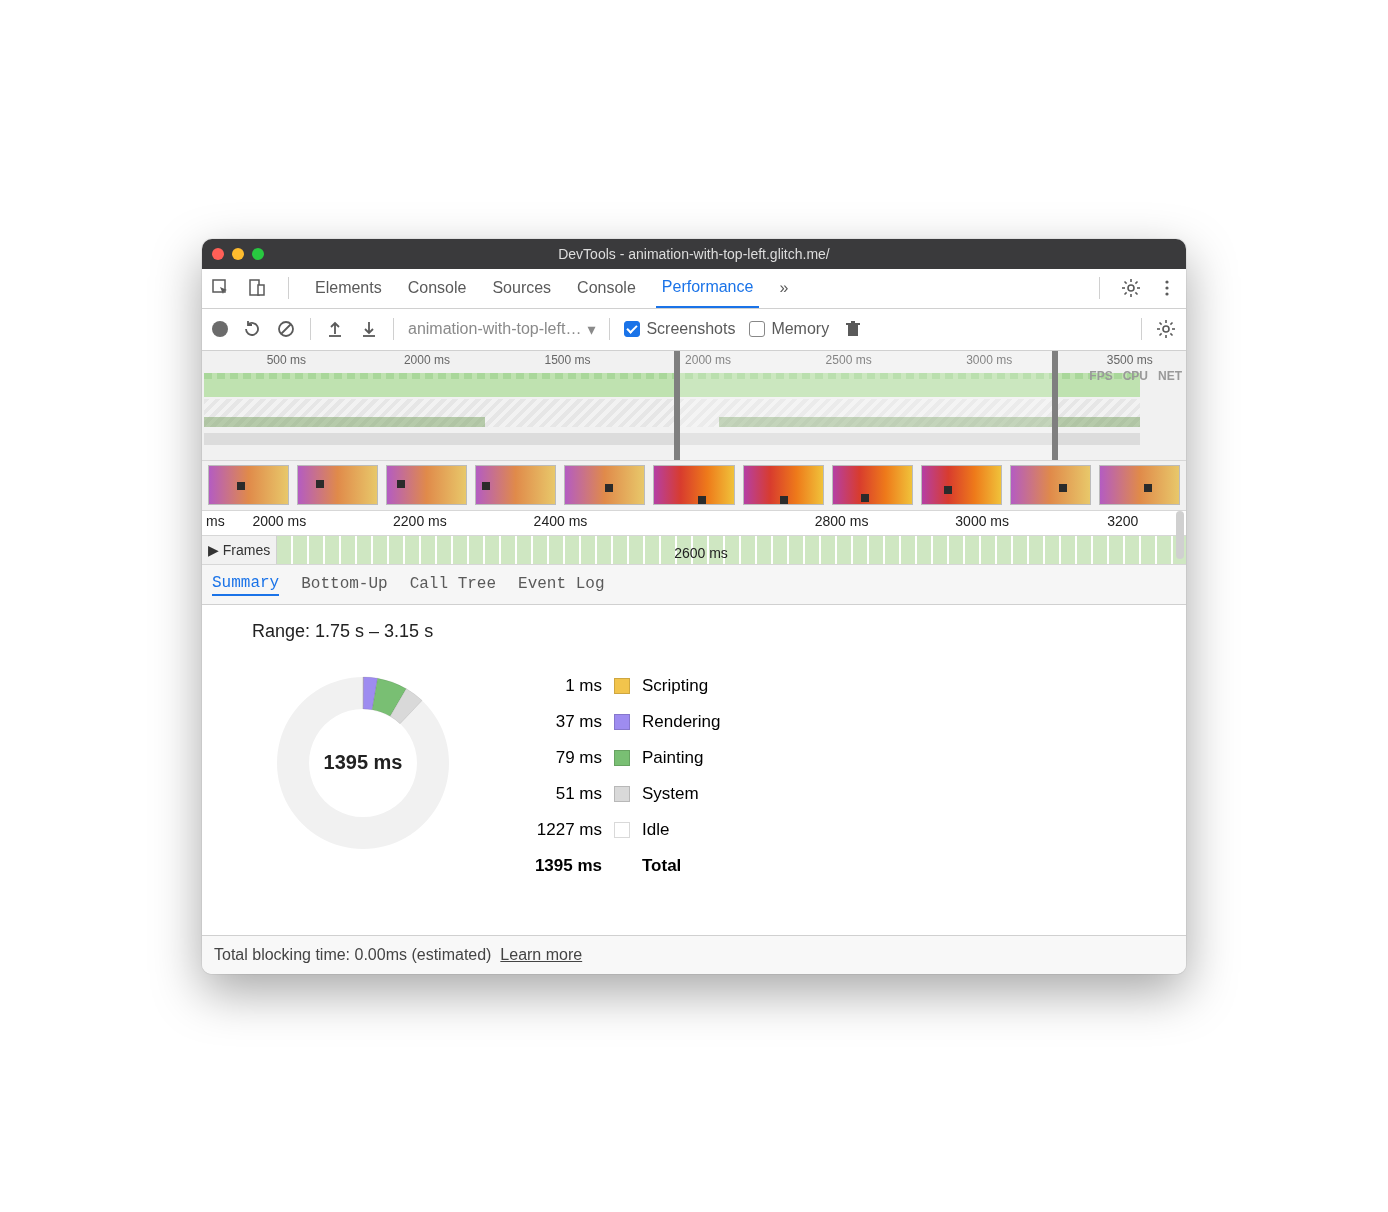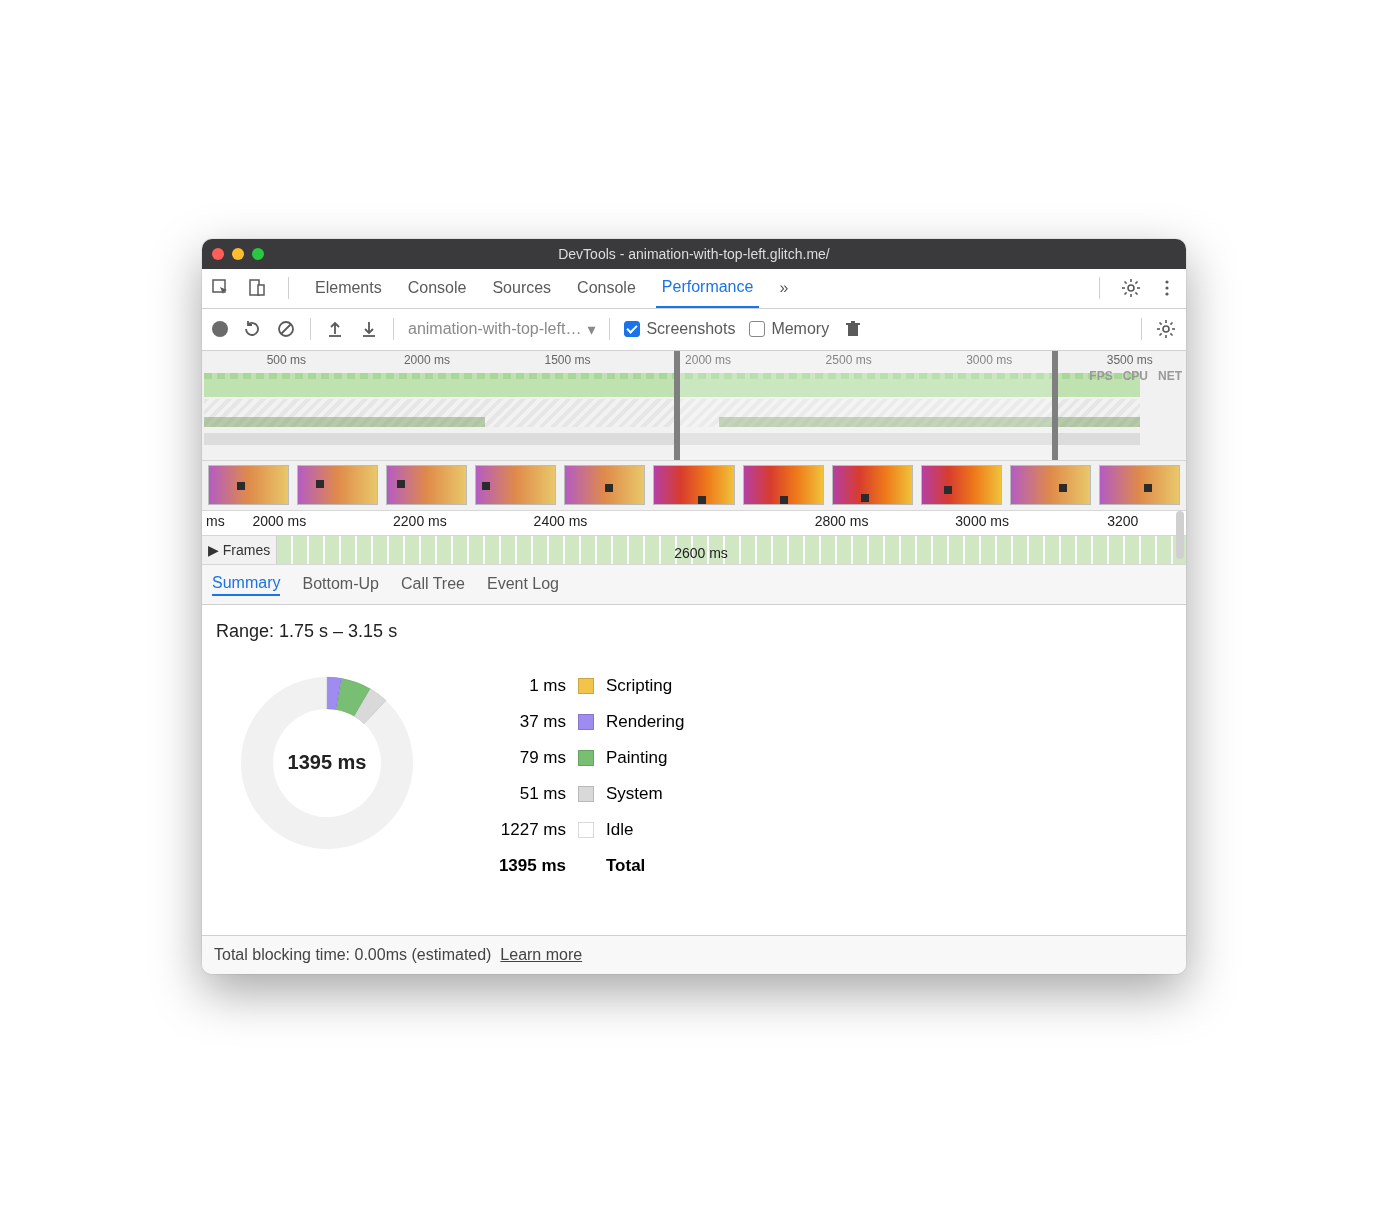--- a/index.html
+++ b/index.html
@@ -39,23 +39,23 @@
 .thumb{ width:84px; height:40px; border:1px solid #bbb; position:relative;}
 .thumb.a{ background:linear-gradient(90deg,#b45cc2,#e08a4a,#e8c86a);}
 .thumb.b{ background:linear-gradient(90deg,#b53fa4,#d83c2e,#ee7a1a,#f0c23a);}
 .thumb .sq{ position:absolute; width:8px; height:8px; background:#2b2b2b;}
 .flame-ruler{ height:24px; background:#fff; font-size:14px; position:relative; color:#222;}
 .flame-ruler span{ position:absolute; top:2px; transform:translateX(-50%);}
 .flame-frames{ height:30px; background:#cfe7c2; border-top:1px solid #d7d7d7; border-bottom:1px solid #d7d7d7; display:flex; align-items:flex-start;}
 .frames-label{ background:#f1f1f1; font-size:14px; padding:2px 6px; display:flex; align-items:center; gap:4px; color:#333; height:100%; border-right:1px solid #d0d0d0;}
 .frames-bars{ flex:1; height:100%; background:repeating-linear-gradient(90deg,#cfe7c2 0 14px,#fff 14px 16px);}
 .details-tabs{ display:flex; gap:22px; padding:0 10px; height:40px; align-items:center; border-bottom:1px solid #d0d0d0; font-size:16px; color:#5a5a5a; background:#f6f6f6;}
-.details-tabs .dtab{ height:24px; display:flex; align-items:center; cursor:pointer;}
+.details-tabs .dtab{ height:24px; display:flex; align-items:center; cursor:pointer;font-family:Liberation Mono, monospace;}
 .details-tabs .dtab.active{ color:#1a73e8; border-bottom:2px solid #1a73e8;}
-.summary{ padding:16px 14px 20px; min-height:330px;}
+.summary{ padding:16px 14px 20px; min-height:330px;margin-left:36px;}
 .summary .range{ font-size:18px; color:#222; margin-bottom:26px;}
 .summary-body{ display:flex; gap:70px; align-items:flex-start;}
 .donut-wrap{ position:relative; width:190px; height:190px; margin-left:16px;}
 .donut-center{ position:absolute; inset:0; display:flex; align-items:center; justify-content:center; font-weight:700; font-size:20px; color:#222;}
 .legend{ font-size:17px; color:#000000;}
 .legend .row{ display:flex; align-items:center; gap:12px; height:36px;}
 .legend .val{ width:74px; text-align:right;}
 .legend .sw{ width:16px; height:16px; border:1px solid rgba(0,0,0,0.15);}
 .legend .total .val,.legend .total .lbl{ font-weight:700;}
 .footer{ border-top:1px solid #d0d0d0; padding:10px 12px; font-size:16px; color:#444; background:#f8f8f8;}

